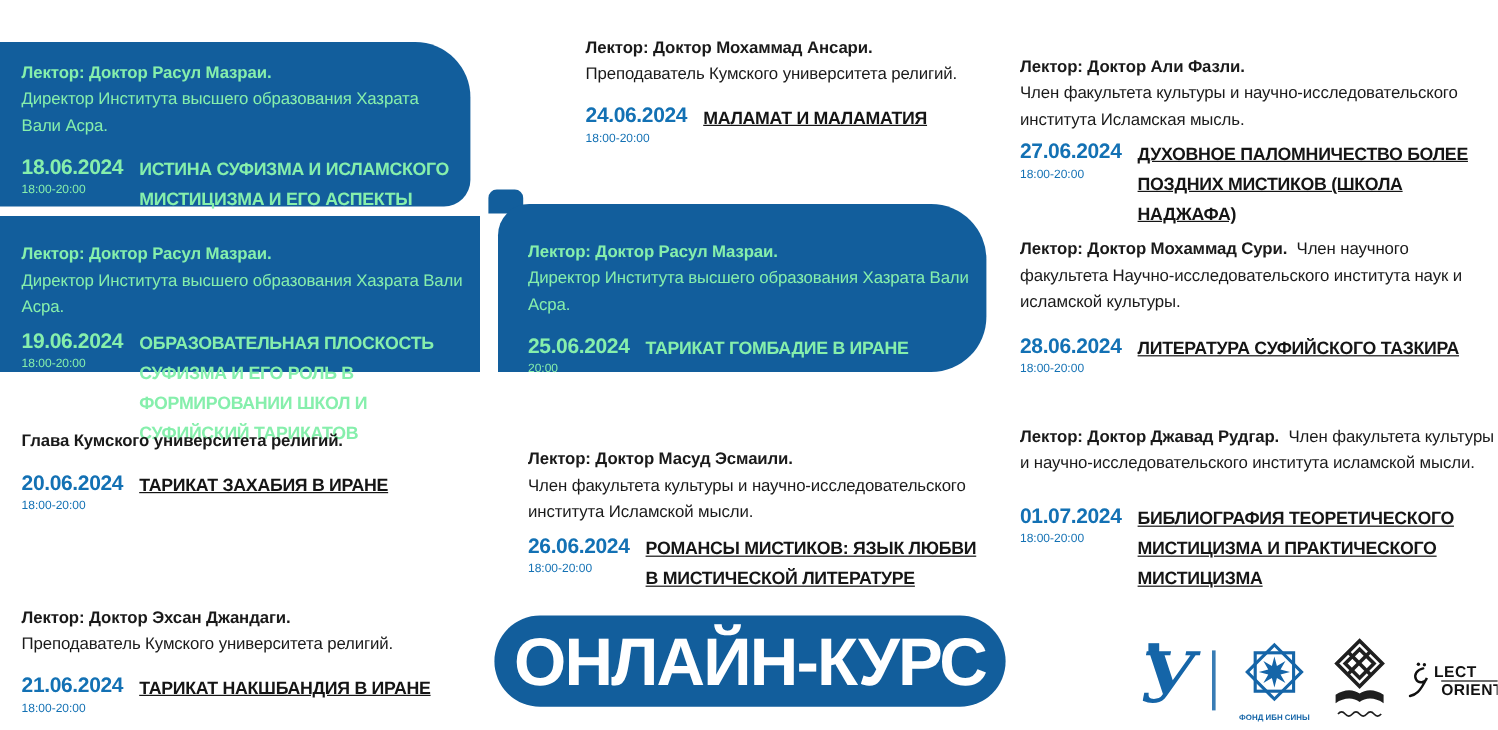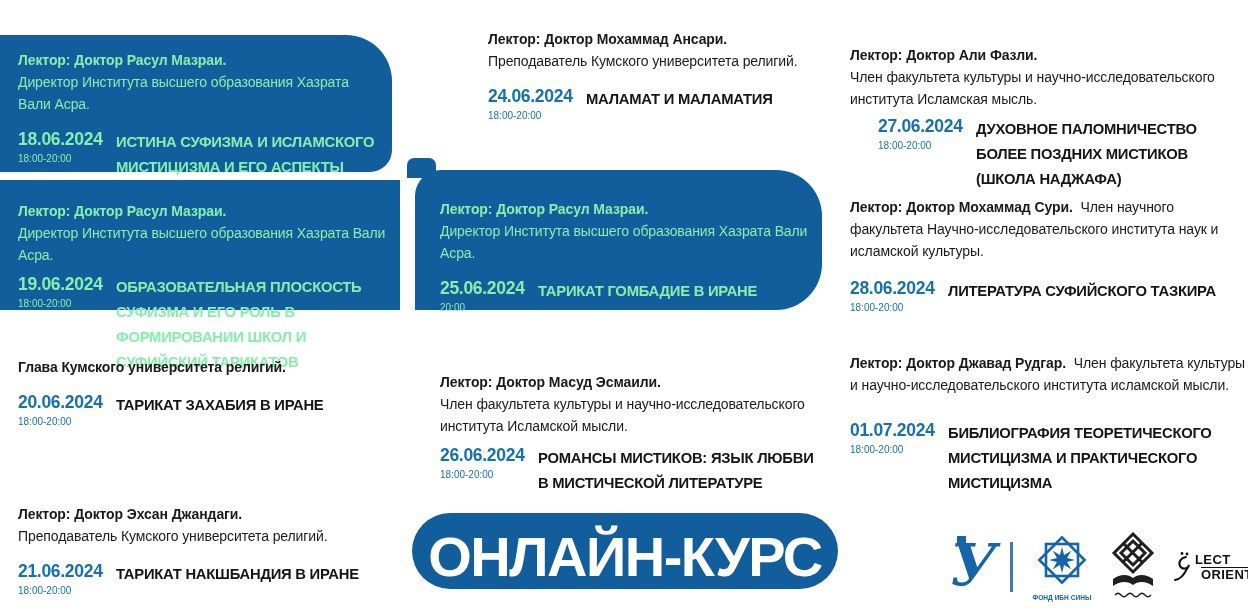--- a/index.html
+++ b/index.html
@@ -12,48 +12,48 @@
   .entry { position:absolute; box-sizing:border-box; }
 
   .lect-head { font-size:14px; line-height:1.58; letter-spacing:-0.1px; }
   .lect-name { font-weight:700; display:block; }
   .inline .lect-name { display:inline; margin-right:4px; }
   .inline .lect-desc { display:inline; }
   .desc-bold .lect-desc { font-weight:700; }
 
   .sched { display:flex; align-items:flex-start; margin-top:14px; }
   .m-tight .sched { margin-top:16px; }
-  .m-med .sched { margin-top:6px;margin-left:28px; }
+  .m-med .sched { margin-top:6px; }
   .m-loose .sched { margin-top:24px; }
   .sched-8 .sched { margin-top:8px; }
   .dt { flex:0 0 98px; }
   .date { font-size:17.5px; font-weight:700; letter-spacing:-0.3px; white-space:nowrap; }
   .time { font-size:10px; margin-top:3px; white-space:nowrap; }
   .title { font-size:14.8px; font-weight:700; line-height:1.68; letter-spacing:-0.25px; padding-top:1px; }
   .entry .date, .entry .time { color:#1371B4; }
-  .entry .title { color:#151515; }
+  .entry .title { color:#151515;text-decoration:underline; }
   .card .date, .card .time, .card .title, .card .lect-head { color:#86efac; }
 
   
   .pos-c0 { left:0; top:35px; width:392px; height:137px; border-radius:0 46px 22px 0; padding:14px 16px 0 18px; }
   .pos-c1 { left:440px; top:28px; width:382px;margin-left:48px; }
   .pos-c2 { left:850px; top:44px; width:398px; }
   .pos-c3 { left:0; top:180px; width:400px; height:130px; padding:20px 12px 0 18px; }
   .pos-c4 { left:415px; top:170px; width:407px; height:140px; border-radius:26px 46px 46px 0; padding:28px 14px 0 25px; }
   .pos-c5 { left:850px; top:196px; width:398px; }
   .pos-c6 { left:18px; top:356px; width:382px; }
   .pos-c7 { left:440px; top:371px; width:382px; }
   .pos-c8 { left:850px; top:352px; width:398px; }
   .pos-c9 { left:18px; top:503px; width:390px; }
 
   .corner-accent { position:absolute; left:407px; top:158px; width:29px; height:20px;
     background:#125E9C; border-radius:7px 7px 0 0; }
 
   .banner { position:absolute; left:412px; top:513px; width:426px; height:76px;
-    background:#125E9C; border-radius:38px; display:flex; align-items:flex-end; justify-content:center; }
+    background:#125E9C; border-radius:38px; display:flex; align-items:center; justify-content:center; }
   .banner-text { color:#fff; font-size:56px; font-weight:700; letter-spacing:-1.5px; white-space:nowrap; }
 
   .logos { position:absolute; left:952px; top:530px; width:296px; height:74px;
     display:flex; align-items:center; gap:15px; }
   .logo { flex:0 0 auto; display:flex; flex-direction:column; align-items:center; }
   .lect-orient { display:flex; align-items:center; gap:2px; color:#111; }
   .lo-text { display:flex; flex-direction:column; font-weight:700; font-size:13px;
     letter-spacing:0.4px; line-height:1.05; color:#111; }
   .lo-line2 { margin-left:6px; border-top:1.5px solid #111; }
 </style>

